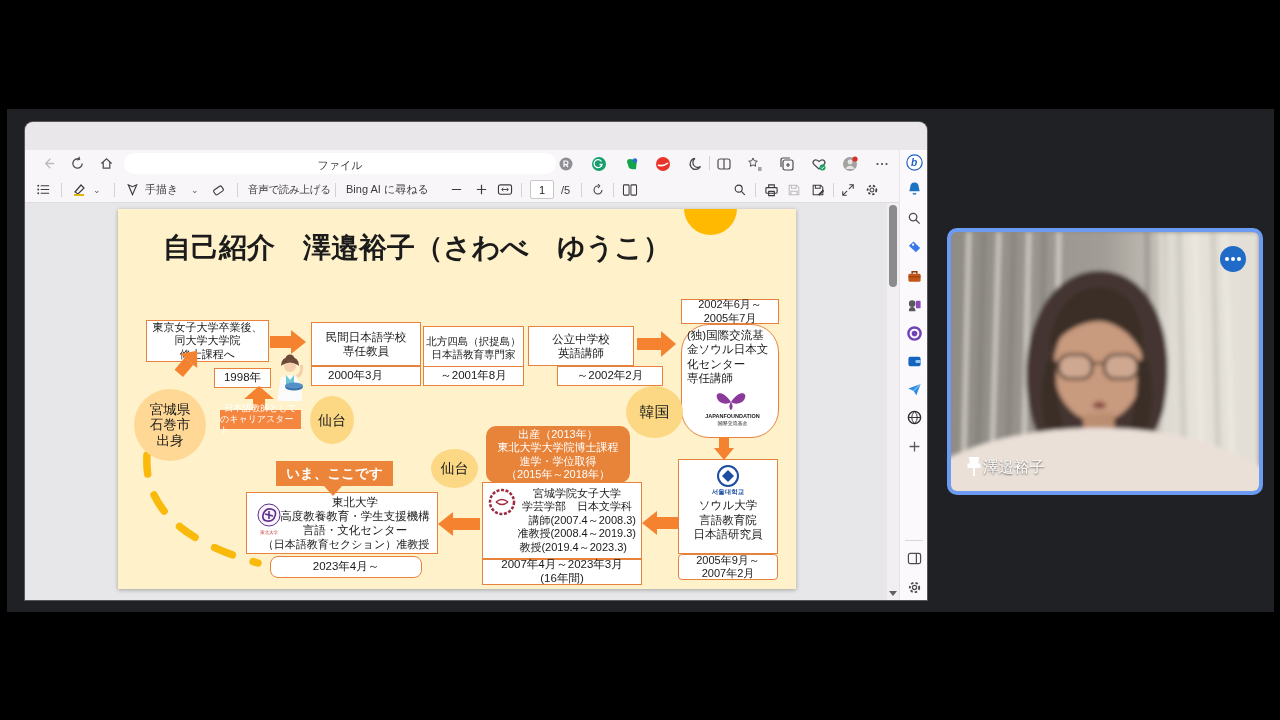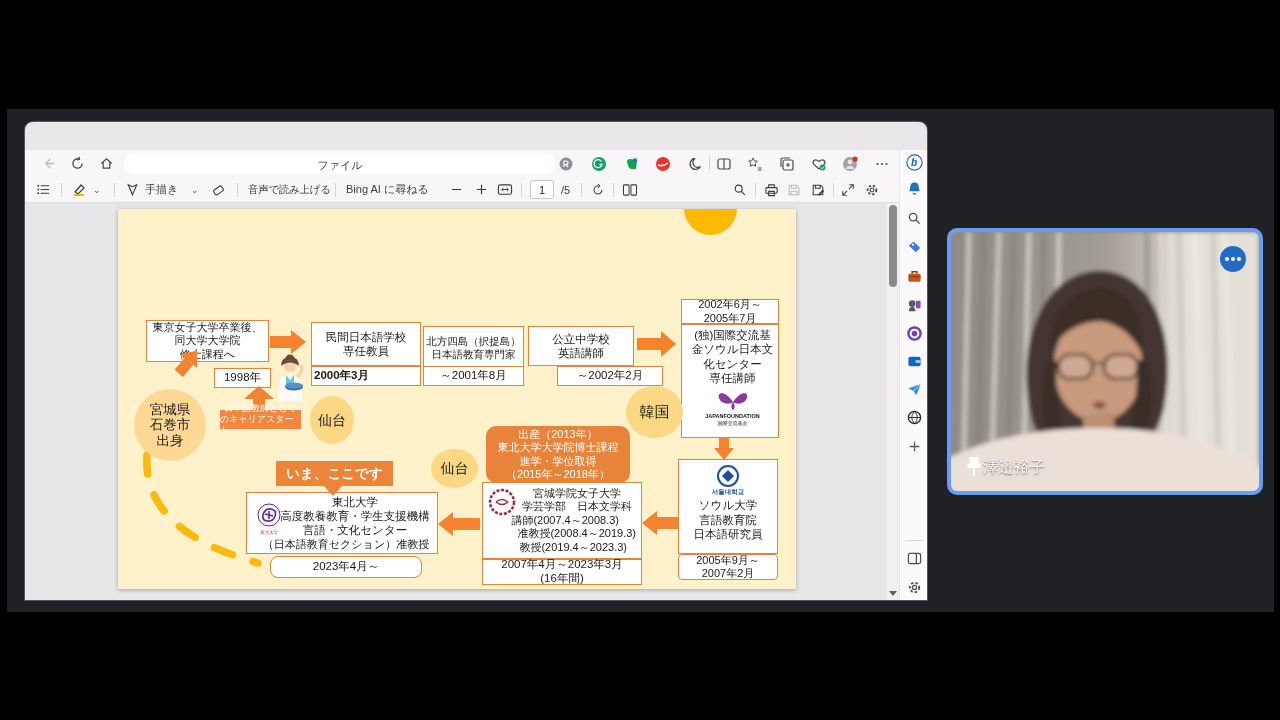--- a/index.html
+++ b/index.html
@@ -274,20 +274,21 @@
           <svg width="14" height="14" viewBox="0 0 16 16">
             <circle cx="8" cy="8" r="2.2" fill="none" stroke="#3b3b3e" stroke-width="1.2"></circle>
             <circle cx="8" cy="8" r="5" fill="none" stroke="#3b3b3e" stroke-width="2" stroke-dasharray="2.6 2.2"></circle>
           </svg>
         </span>
     </div>
 
     <div class="viewport">
       <div class="slide">
         <div class="semic"></div>
+        <div class="stitle">自己紹介　澤邉裕子（さわべ　ゆうこ）</div>
 
         <svg style="position:absolute;left:0;top:0" width="678" height="380">
             <path d="M 29 246 Q 24 322 140 354" fill="none" stroke="#f9ba0b" stroke-width="7.5" stroke-linecap="round" stroke-dasharray="19 22"></path>
           </svg>
 
         <div class="obox" style="left:28px; top:111px; width:123px; height:42px; font-size:11px; line-height:1.2;">
           <div>東京女子大学卒業後、</div>
             <div>同大学大学院</div>
             <div>修士課程へ</div>
         </div>
@@ -295,21 +296,21 @@
 
         <div class="arr" style="left:152px; top:121px;">
           <div class="sh" style="left:0;top:6px;width:21px;height:12px;"></div>
           <div class="hd" style="left:21px;top:0;border-top:12px solid transparent;border-bottom:12px solid transparent;border-left:15px solid #f5822f;"></div>
         </div>
 
         <div class="obox" style="left:193px; top:113px; width:110px; height:44px;">
           <div>民間日本語学校</div>
             <div>専任教員</div>
         </div>
-        <div class="dlab" style="left:193px; top:157px; width:110px; height:20px; justify-content:center; align-items:flex-start; padding-left:2px;font-weight:bold;">2000年3月</div>
+        <div class="dlab" style="left:193px; top:157px; width:110px; height:20px; justify-content:center; align-items:flex-start; padding-left:16px;">2000年3月</div>
 
         <div class="obox" style="left:305px; top:117px; width:101px; height:44px; font-size:10.5px;">
           <div>北方四島（択捉島）</div>
             <div>日本語教育専門家</div>
         </div>
         <div class="dlab" style="left:305px; top:157px; width:101px; height:20px;">～2001年8月</div>
 
         <div class="obox" style="left:410px; top:117px; width:106px; height:40px;">
           <div>公立中学校</div>
             <div>英語講師</div>
@@ -318,21 +319,21 @@
 
         <div class="arr" style="left:519px; top:122px;">
           <div class="sh" style="left:0;top:7px;width:24px;height:12px;"></div>
           <div class="hd" style="left:24px;top:0;border-top:13px solid transparent;border-bottom:13px solid transparent;border-left:15px solid #f5822f;"></div>
         </div>
 
         <div class="dlab" style="left:563px; top:90px; width:98px; height:25px; font-size:11px;">
           <div>2002年6月～</div>
             <div>2005年7月</div>
         </div>
-        <div class="obox" style="left:563px; top:115px; width:98px; height:114px; justify-content:flex-start; align-items:center; text-align:left; padding:3px 0 0 5px;">
+        <div class="obox" style="left:563px; top:115px; width:98px; height:114px; justify-content:flex-start; align-items:flex-start; text-align:left; padding:3px 0 0 5px;border-radius:28px;">
           <div>(独)国際交流基</div>
             <div>金ソウル日本文</div>
             <div>化センター</div>
             <div>専任講師</div>
           <svg width="88" height="26" viewBox="0 0 88 26" style="margin-top:1px;">
             <g transform="translate(44,13)">
                 <path d="M0 2 C-8 -10 -16 -8 -14 -2 C-12 4 -4 5 0 2 C8 -10 16 -8 14 -2 C12 4 4 5 0 2 M0 2 C-3 6 -1 10 0 10 C1 10 3 6 0 2" fill="#8b3a9b"></path>
               </g>
           </svg>
           <div style="font-size:5.5px; font-weight:bold; align-self:center; letter-spacing:0;">JAPANFOUNDATION</div>
@@ -374,21 +375,21 @@
             <span>仙台</span>
           </div>
 
         <div class="obox" style="left:364px; top:273px; width:160px; height:77px; font-size:11px; line-height:1.22;">
           <svg style="position:absolute; left:5px; top:5px;" width="28" height="28" viewBox="0 0 28 28">
               <circle cx="14" cy="14" r="12" fill="none" stroke="#9e2a40" stroke-width="2.5" stroke-dasharray="3 1.6"></circle>
               <path d="M8 14 Q14 9 20 14 M8 14 Q14 19 20 14" fill="none" stroke="#9e2a40" stroke-width="1.4"></path>
             </svg>
           <div style="padding-left:30px;">宮城学院女子大学</div>
           <div style="padding-left:30px;">学芸学部　日本文学科</div>
-          <div style="align-self:flex-end; padding-right:22px;">講師(2007.4～2008.3)</div>
+          <div style="align-self:flex-end; padding-right:5px;">講師(2007.4～2008.3)</div>
             <div style="align-self:flex-end; padding-right:5px;">准教授(2008.4～2019.3)</div>
             <div style="align-self:flex-end; padding-right:14px;">教授(2019.4～2023.3)</div>
         </div>
         <div class="dlab" style="left:364px; top:350px; width:160px; height:26px; font-size:11.5px;">
           <div>2007年4月～2023年3月</div>
             <div>(16年間)</div>
         </div>
 
         <div class="arr" style="left:524px; top:302px;">
           <div class="hd" style="left:0;top:0;border-top:12px solid transparent;border-bottom:12px solid transparent;border-right:15px solid #f5822f;"></div>

